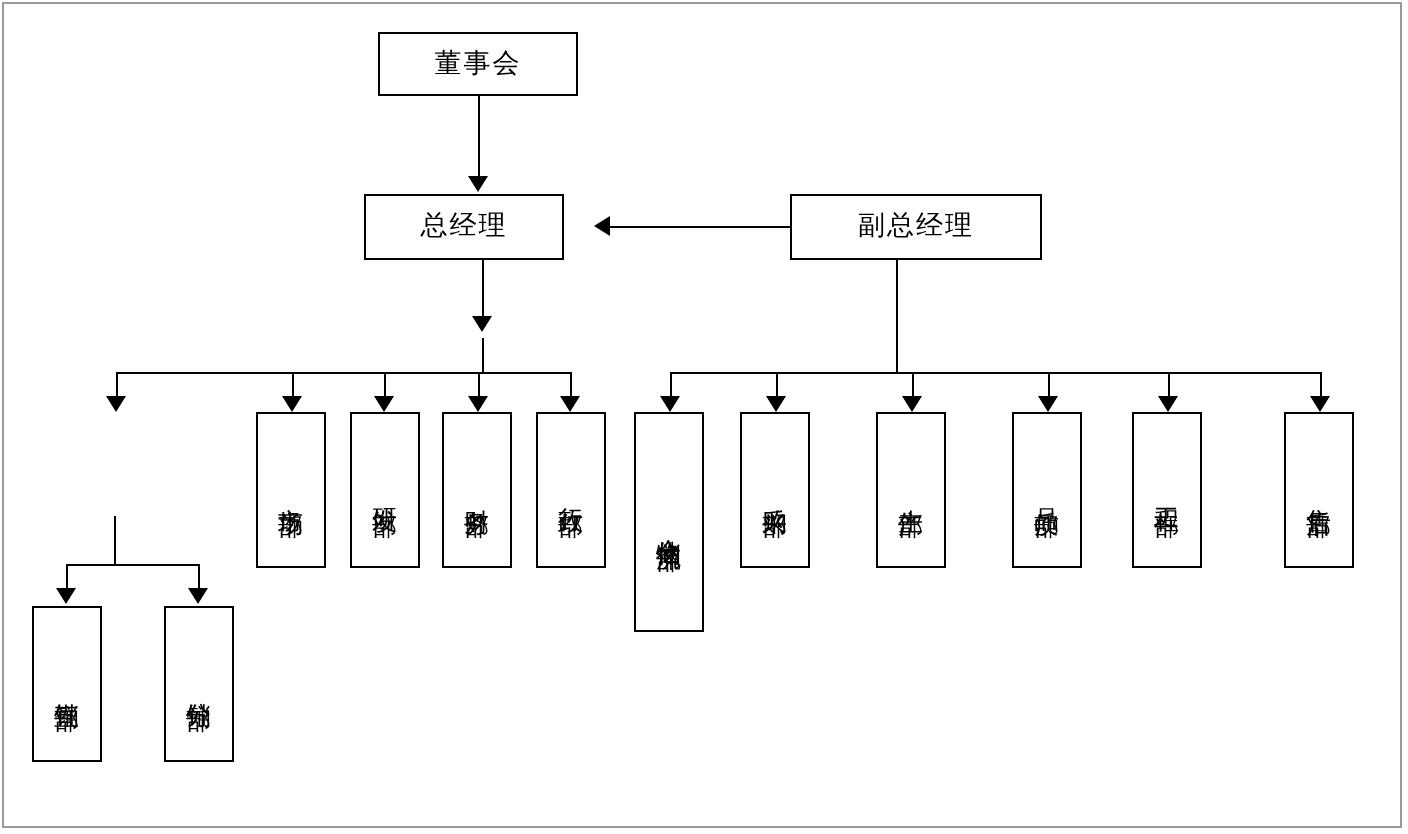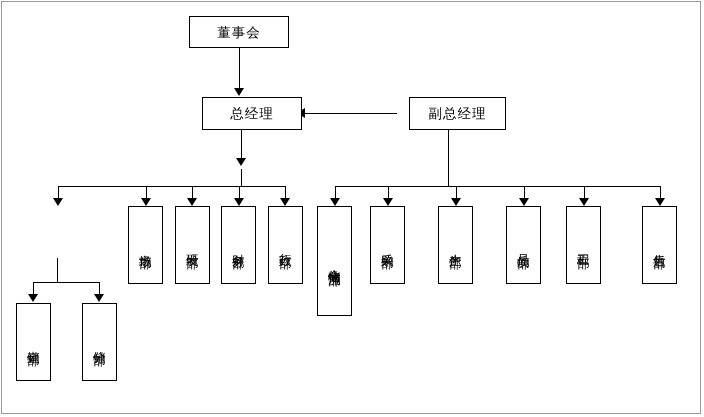--- a/index.html
+++ b/index.html
@@ -80,23 +80,23 @@
 
 <div id="chart">
 
   <div class="frame"></div>
 
   <div class="node horiz" style="left:189px; top:16px; width:100px; height:32px;">董事会</div>
 
   <div class="line vline" style="left:239px; top:48px; height:42px;"></div>
   <div class="arrow-down" style="left:234px; top:88px;"></div>
 
-  <div class="node horiz" style="left:202px; top:97px; width:100px; height:33px;">总经理</div>
+  <div class="node horiz" style="left:182px; top:97px; width:100px; height:33px;">总经理</div>
 
-  <div class="node horiz" style="left:409px; top:97px; width:97px; height:33px;">副总经理</div>
+  <div class="node horiz" style="left:395px; top:97px; width:126px; height:33px;">副总经理</div>
 
   <div class="line hline" style="left:305px; top:113px; width:92px;"></div>
   <div class="arrow-left" style="left:297px; top:108px;"></div>
 
   <div class="line vline" style="left:241px; top:130px; height:32px;"></div>
   <div class="arrow-down" style="left:236px; top:158px;"></div>
 
   <div class="line vline" style="left:241px; top:169px; height:17px;"></div>
 
   <div class="line hline" style="left:58px; top:186px; width:227px;"></div>

